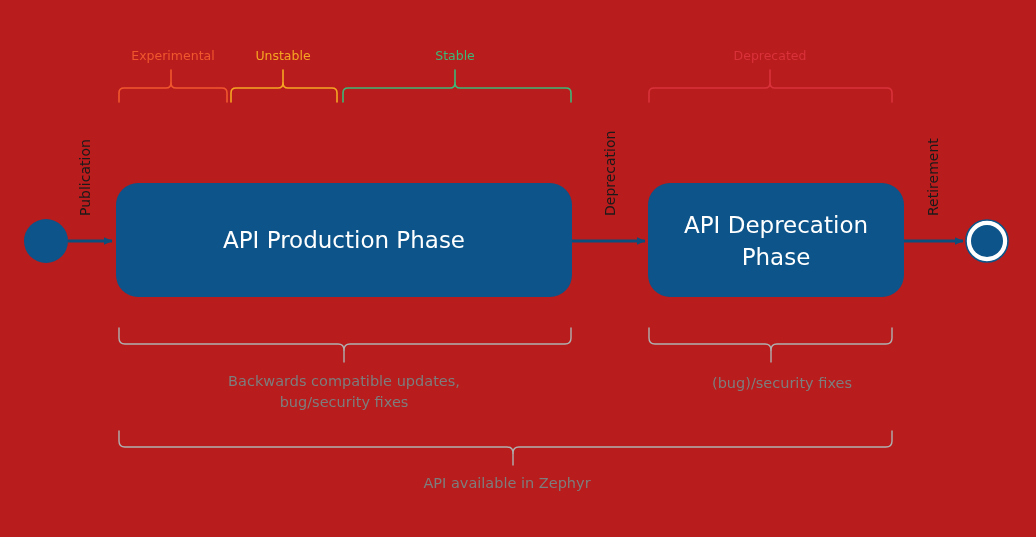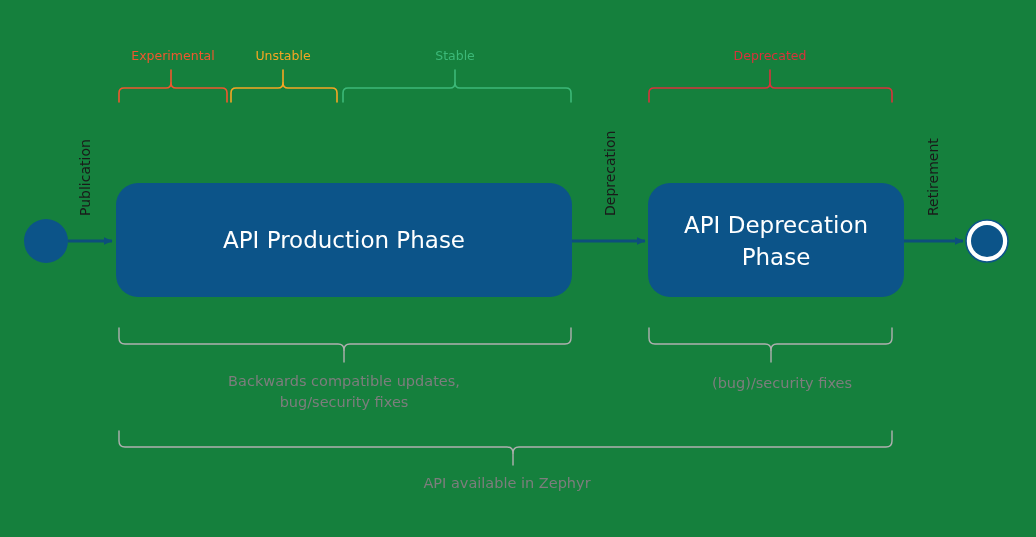--- a/index.html
+++ b/index.html
@@ -10,21 +10,21 @@
   body {
     width: 1036px;
     height: 537px;
     font-family: "DejaVu Sans", sans-serif;
     overflow: hidden;
   }
   #diagram-root {
     position: relative;
     width: 1036px;
     height: 537px;
-    background: #15803d;
+    background: #b91c1c;
   }
   svg#api-lifecycle-svg {
     display: block;
     width: 1036px;
     height: 537px;
   }
   .phase-label {
     font-family: "DejaVu Sans", sans-serif;
     font-size: 23px;
     fill: #ffffff;

